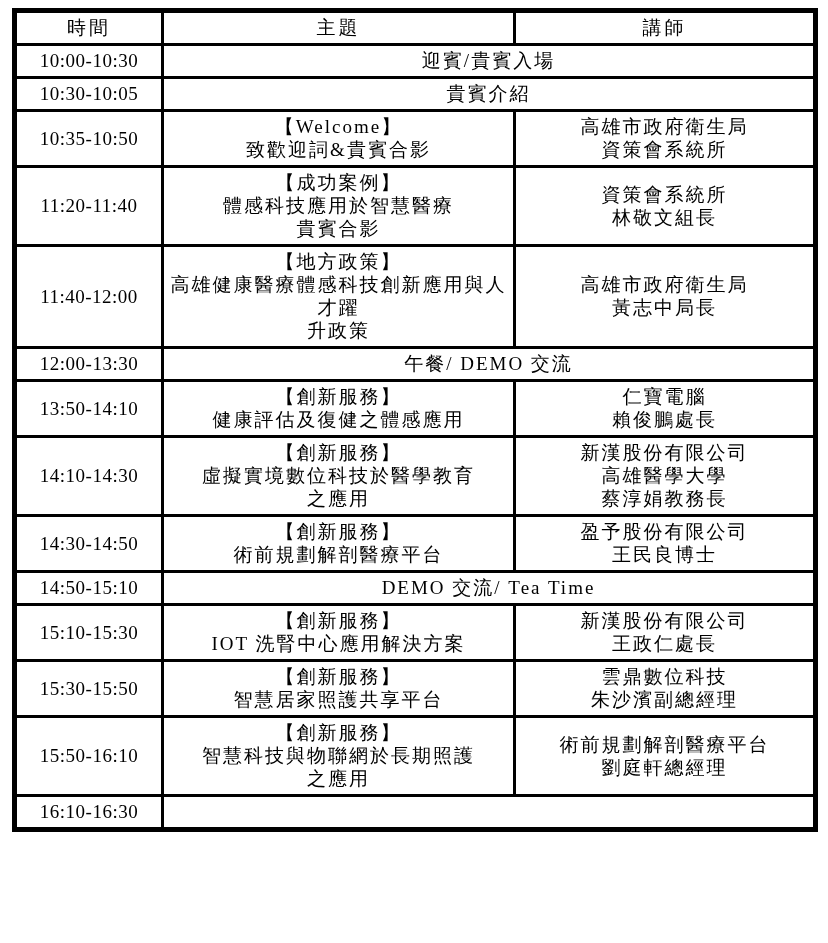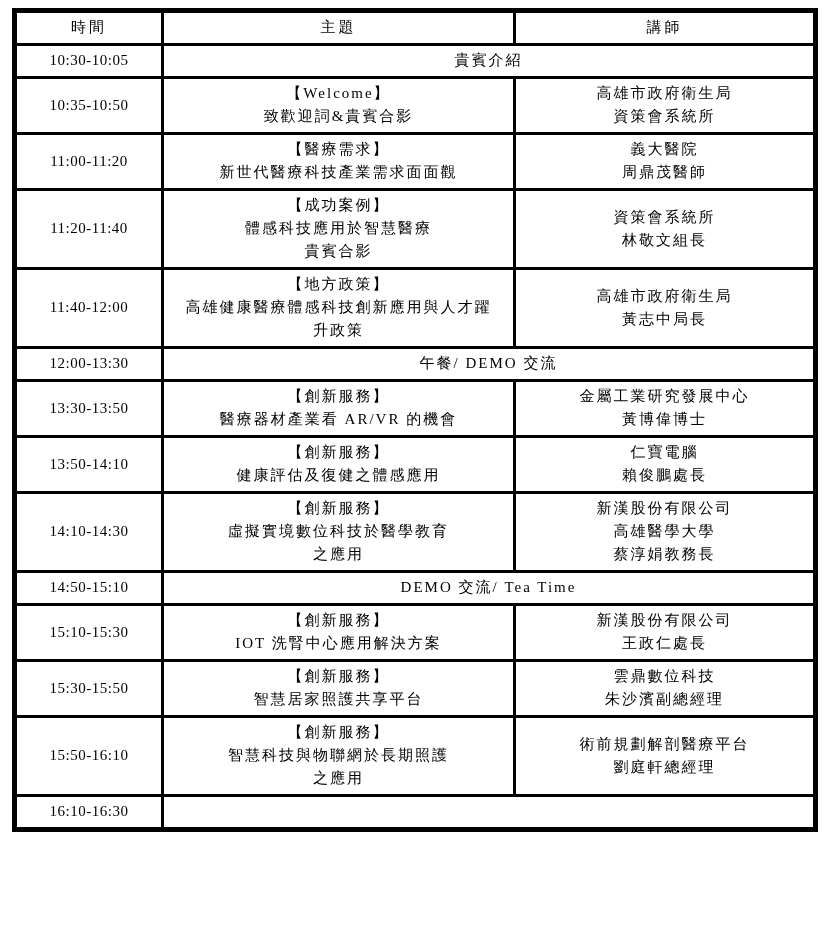--- a/index.html
+++ b/index.html
@@ -24,21 +24,21 @@
     border: 5px solid #000000;
   }
   col.c-time    { width: 148px; }
   col.c-topic   { width: 352px; }
   col.c-speaker { width: 301px; }
   th, td {
     border: 3px solid #000000;
     text-align: center;
     vertical-align: middle;
     padding: 3px 2px 4px 2px;
-    font-size: 15px;
+    font-size: 19px;
     line-height: 23px;
     font-weight: normal;
     overflow: hidden;
   }
   th {
     letter-spacing: 3px;
   }
   td.time-cell {
     letter-spacing: 0.5px;
     white-space: nowrap;
@@ -61,45 +61,40 @@
     </colgroup>
     <thead>
       <tr>
         <th>時間</th>
         <th>主題</th>
         <th>講師</th>
       </tr>
     </thead>
     <tbody id="agenda-body">
         <tr>
+          <td class="time-cell">10:00-10:30</td>
+          <td class="session-cell" colspan="2">
+            <div>迎賓/貴賓入場</div>
+          </td>
+        </tr>
+        <tr>
           <td class="time-cell">10:30-10:05</td>
           <td class="session-cell" colspan="2">
             <div>貴賓介紹</div>
           </td>
         </tr>
         <tr>
           <td class="time-cell">10:35-10:50</td>
           <td class="topic-cell">
             <div>【Welcome】</div>
             <div>致歡迎詞&amp;貴賓合影</div>
           </td>
           <td class="speaker-cell">
             <div>高雄市政府衛生局</div>
             <div>資策會系統所</div>
-          </td>
-        </tr>
-        <tr>
-          <td class="time-cell">11:00-11:20</td>
-          <td class="topic-cell">
-            <div>【醫療需求】</div>
-            <div>新世代醫療科技產業需求面面觀</div>
-          </td>
-          <td class="speaker-cell">
-            <div>義大醫院</div>
-            <div>周鼎茂醫師</div>
           </td>
         </tr>
         <tr>
           <td class="time-cell">11:20-11:40</td>
           <td class="topic-cell">
             <div>【成功案例】</div>
             <div>體感科技應用於智慧醫療</div>
             <div>貴賓合影</div>
           </td>
           <td class="speaker-cell">
@@ -119,31 +114,20 @@
             <div>黃志中局長</div>
           </td>
         </tr>
         <tr>
           <td class="time-cell">12:00-13:30</td>
           <td class="session-cell" colspan="2">
             <div>午餐/ DEMO 交流</div>
           </td>
         </tr>
         <tr>
-          <td class="time-cell">13:30-13:50</td>
-          <td class="topic-cell">
-            <div>【創新服務】</div>
-            <div>醫療器材產業看 AR/VR 的機會</div>
-          </td>
-          <td class="speaker-cell">
-            <div>金屬工業研究發展中心</div>
-            <div>黃博偉博士</div>
-          </td>
-        </tr>
-        <tr>
           <td class="time-cell">13:50-14:10</td>
           <td class="topic-cell">
             <div>【創新服務】</div>
             <div>健康評估及復健之體感應用</div>
           </td>
           <td class="speaker-cell">
             <div>仁寶電腦</div>
             <div>賴俊鵬處長</div>
           </td>
         </tr>
@@ -151,20 +135,31 @@
           <td class="time-cell">14:10-14:30</td>
           <td class="topic-cell">
             <div>【創新服務】</div>
             <div>虛擬實境數位科技於醫學教育</div>
             <div>之應用</div>
           </td>
           <td class="speaker-cell">
             <div>新漢股份有限公司</div>
             <div>高雄醫學大學</div>
             <div>蔡淳娟教務長</div>
+          </td>
+        </tr>
+        <tr>
+          <td class="time-cell">14:30-14:50</td>
+          <td class="topic-cell">
+            <div>【創新服務】</div>
+            <div>術前規劃解剖醫療平台</div>
+          </td>
+          <td class="speaker-cell">
+            <div>盈予股份有限公司</div>
+            <div>王民良博士</div>
           </td>
         </tr>
         <tr>
           <td class="time-cell">14:50-15:10</td>
           <td class="session-cell" colspan="2">
             <div>DEMO 交流/ Tea Time</div>
           </td>
         </tr>
         <tr>
           <td class="time-cell">15:10-15:30</td>

